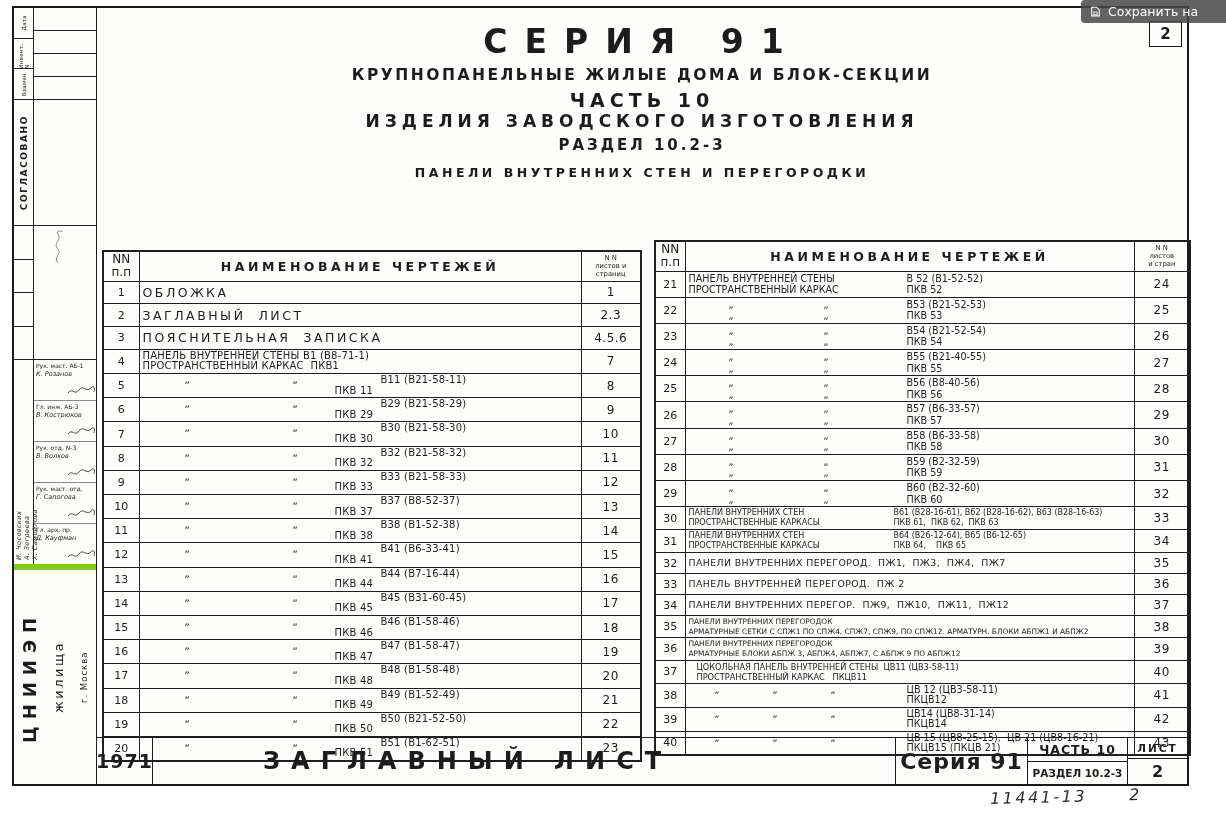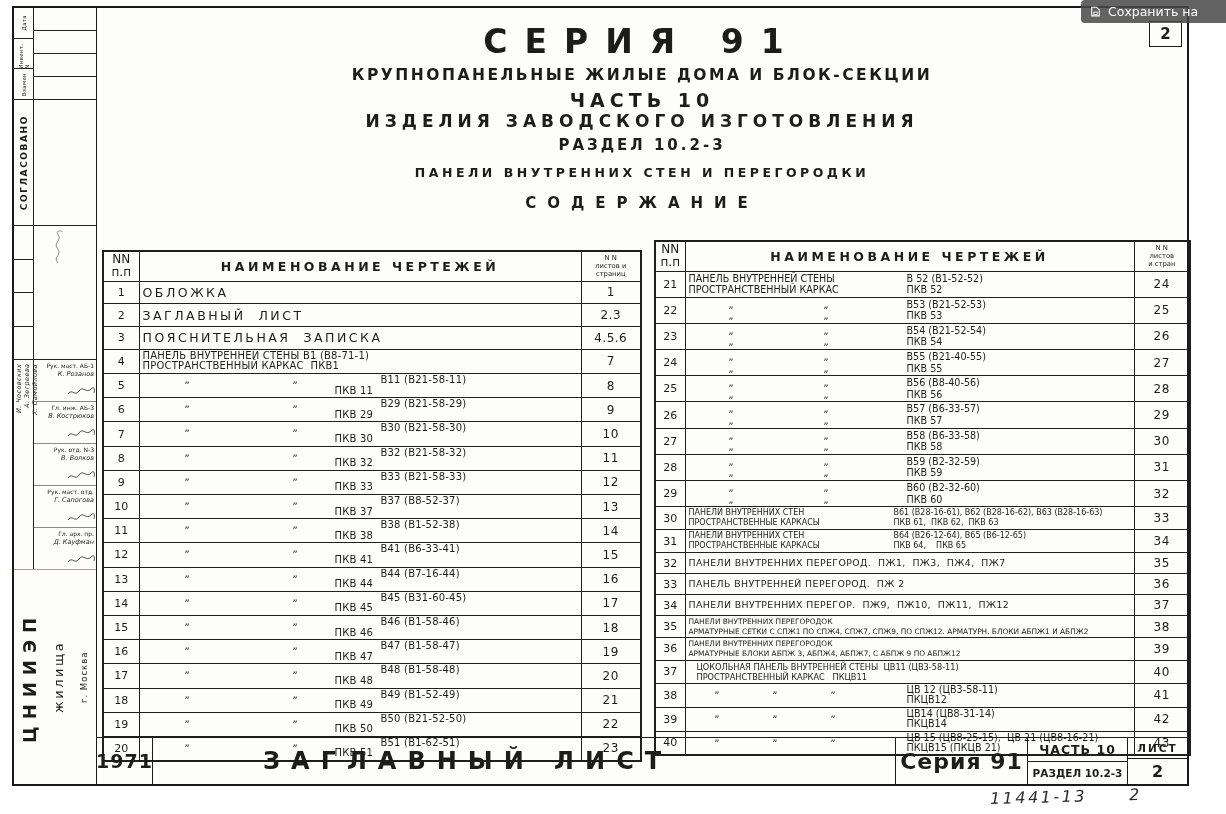--- a/index.html
+++ b/index.html
@@ -28,21 +28,21 @@
   .st-rcell { flex:1; border-bottom:1px solid #222; }
   .sec-agreed { top:92px; height:126px; display:flex; }
   .ag-l { width:20px; border-right:1px solid #222; border-bottom:1px solid #222; display:flex; align-items:center; justify-content:center; }
   .ag-l span { writing-mode:vertical-rl; transform:rotate(180deg); font-size:9px; font-weight:bold; letter-spacing:1.6px; }
   .ag-r { flex:1; border-bottom:1px solid #222; }
   .sec-mid { top:218px; height:134px; display:flex; }
   .mid-l { width:20px; border-right:1px solid #222; display:flex; flex-direction:column; }
   .mid-cell { flex:1; border-bottom:1px solid #222; }
   .mid-r { flex:1; border-bottom:1px solid #222; position:relative; }
   .pencil { position:absolute; left:8px; top:14px; transform:rotate(-80deg); opacity:.7; }
-  .sec-sign { top:352px; height:210px; display:flex; border-bottom:1px solid #84cc16;text-align:right; }
+  .sec-sign { top:352px; height:210px; display:flex; border-bottom:6px solid #84cc16; }
   .vn-col { width:20px; border-right:1px solid #222; display:flex; justify-content:space-around; padding:4px 1px; }
   .vname { writing-mode:vertical-rl; transform:rotate(180deg); font-size:6.5px; font-style:italic; letter-spacing:0.4px; }
   .srows { flex:1; display:flex; flex-direction:column; }
   .srow { flex:1; border-bottom:1px solid #8a8a8a; position:relative; padding:2px 2px 0 2px; overflow:hidden; }
   .srow:last-child { border-bottom:none; }
   .srole { font-size:6px; line-height:7.5px; }
   .sname { font-size:6.5px; line-height:8px; font-style:italic; }
   .sig { position:absolute; right:1px; bottom:3px; }
   .sec-org { top:562px; bottom:0; display:flex; }
   .orgA, .orgB, .orgC { writing-mode:vertical-rl; transform:rotate(180deg); display:flex; align-items:center; justify-content:center; }
@@ -221,21 +221,20 @@
       </div>
     </div>
 
     <div class="hdr">
       <div class="t-series">СЕРИЯ  91</div>
       <div class="t-sub1">КРУПНОПАНЕЛЬНЫЕ  ЖИЛЫЕ  ДОМА  И  БЛОК-СЕКЦИИ</div>
       <div class="t-part">ЧАСТЬ 10</div>
       <div class="t-sub2">ИЗДЕЛИЯ  ЗАВОДСКОГО  ИЗГОТОВЛЕНИЯ</div>
       <div class="t-section">РАЗДЕЛ  10.2-3</div>
       <div class="t-sub3">ПАНЕЛИ  ВНУТРЕННИХ  СТЕН  И  ПЕРЕГОРОДКИ</div>
-      <div class="t-contents">СОДЕРЖАНИЕ</div>
     </div>
 
     <div class="corner">2</div>
 
     <table class="ct t-left">
       <colgroup>
           <col class="col-num">
           <col class="col-name">
           <col class="col-pages">
         </colgroup>

